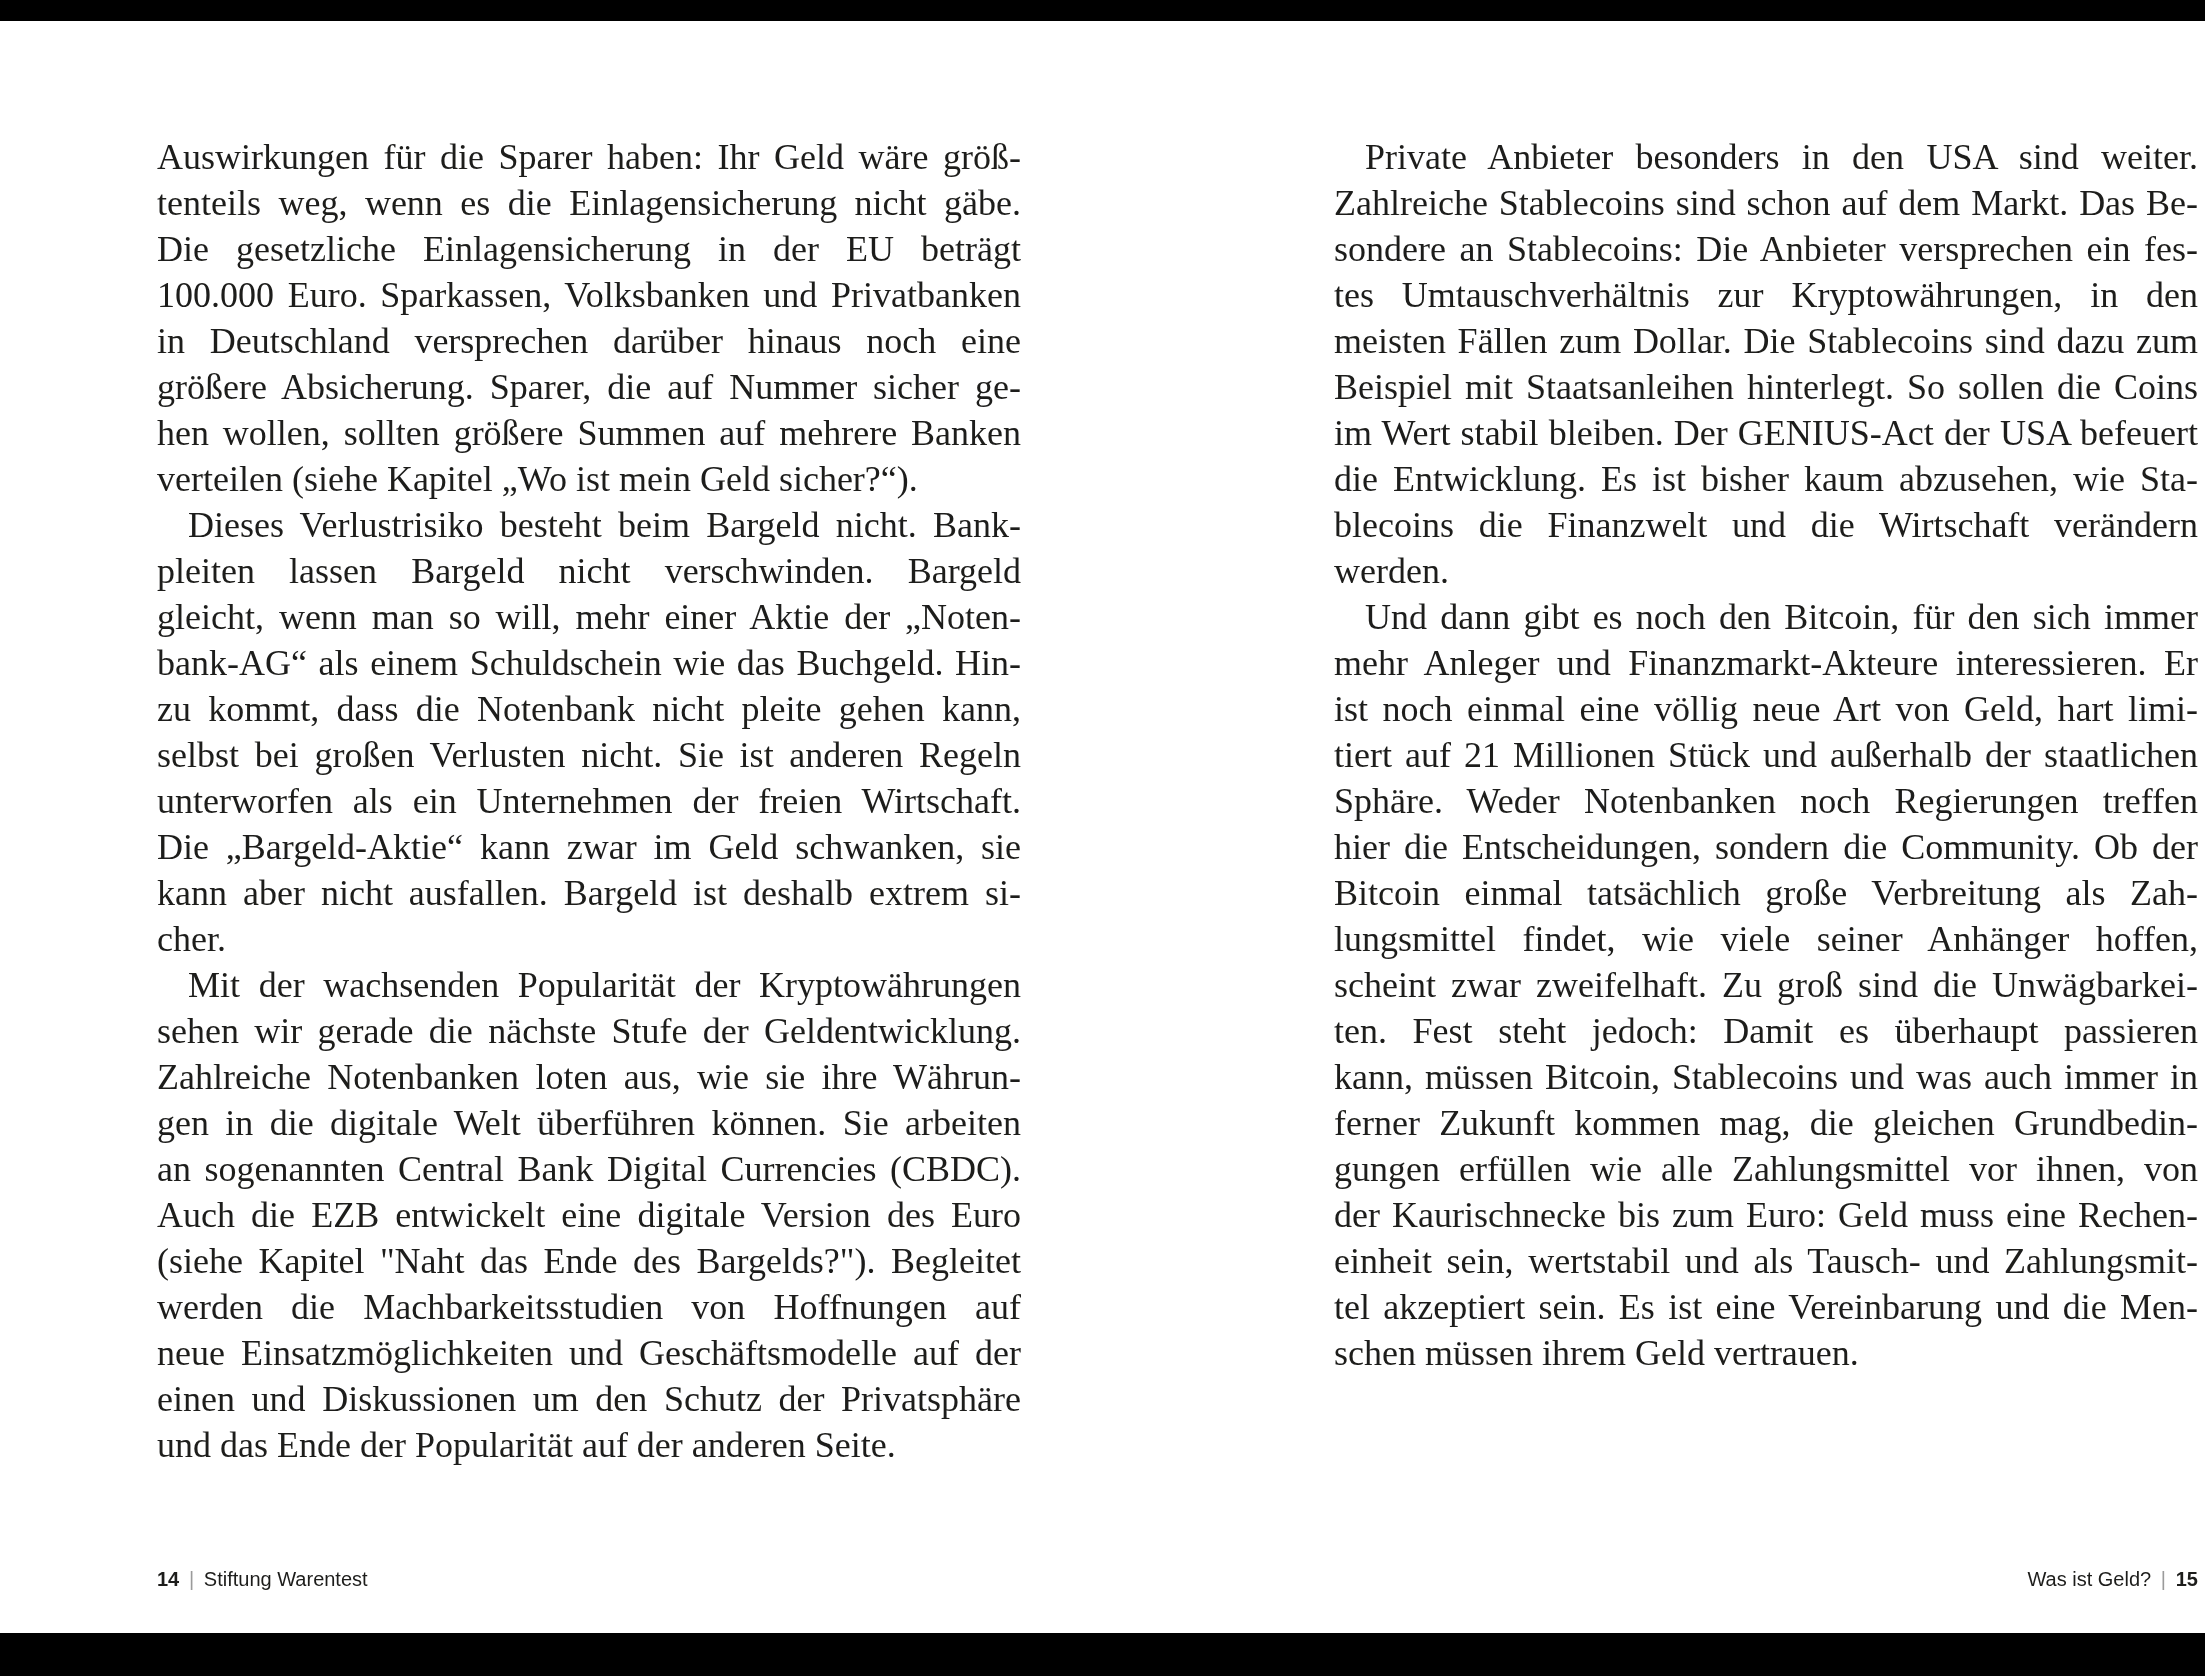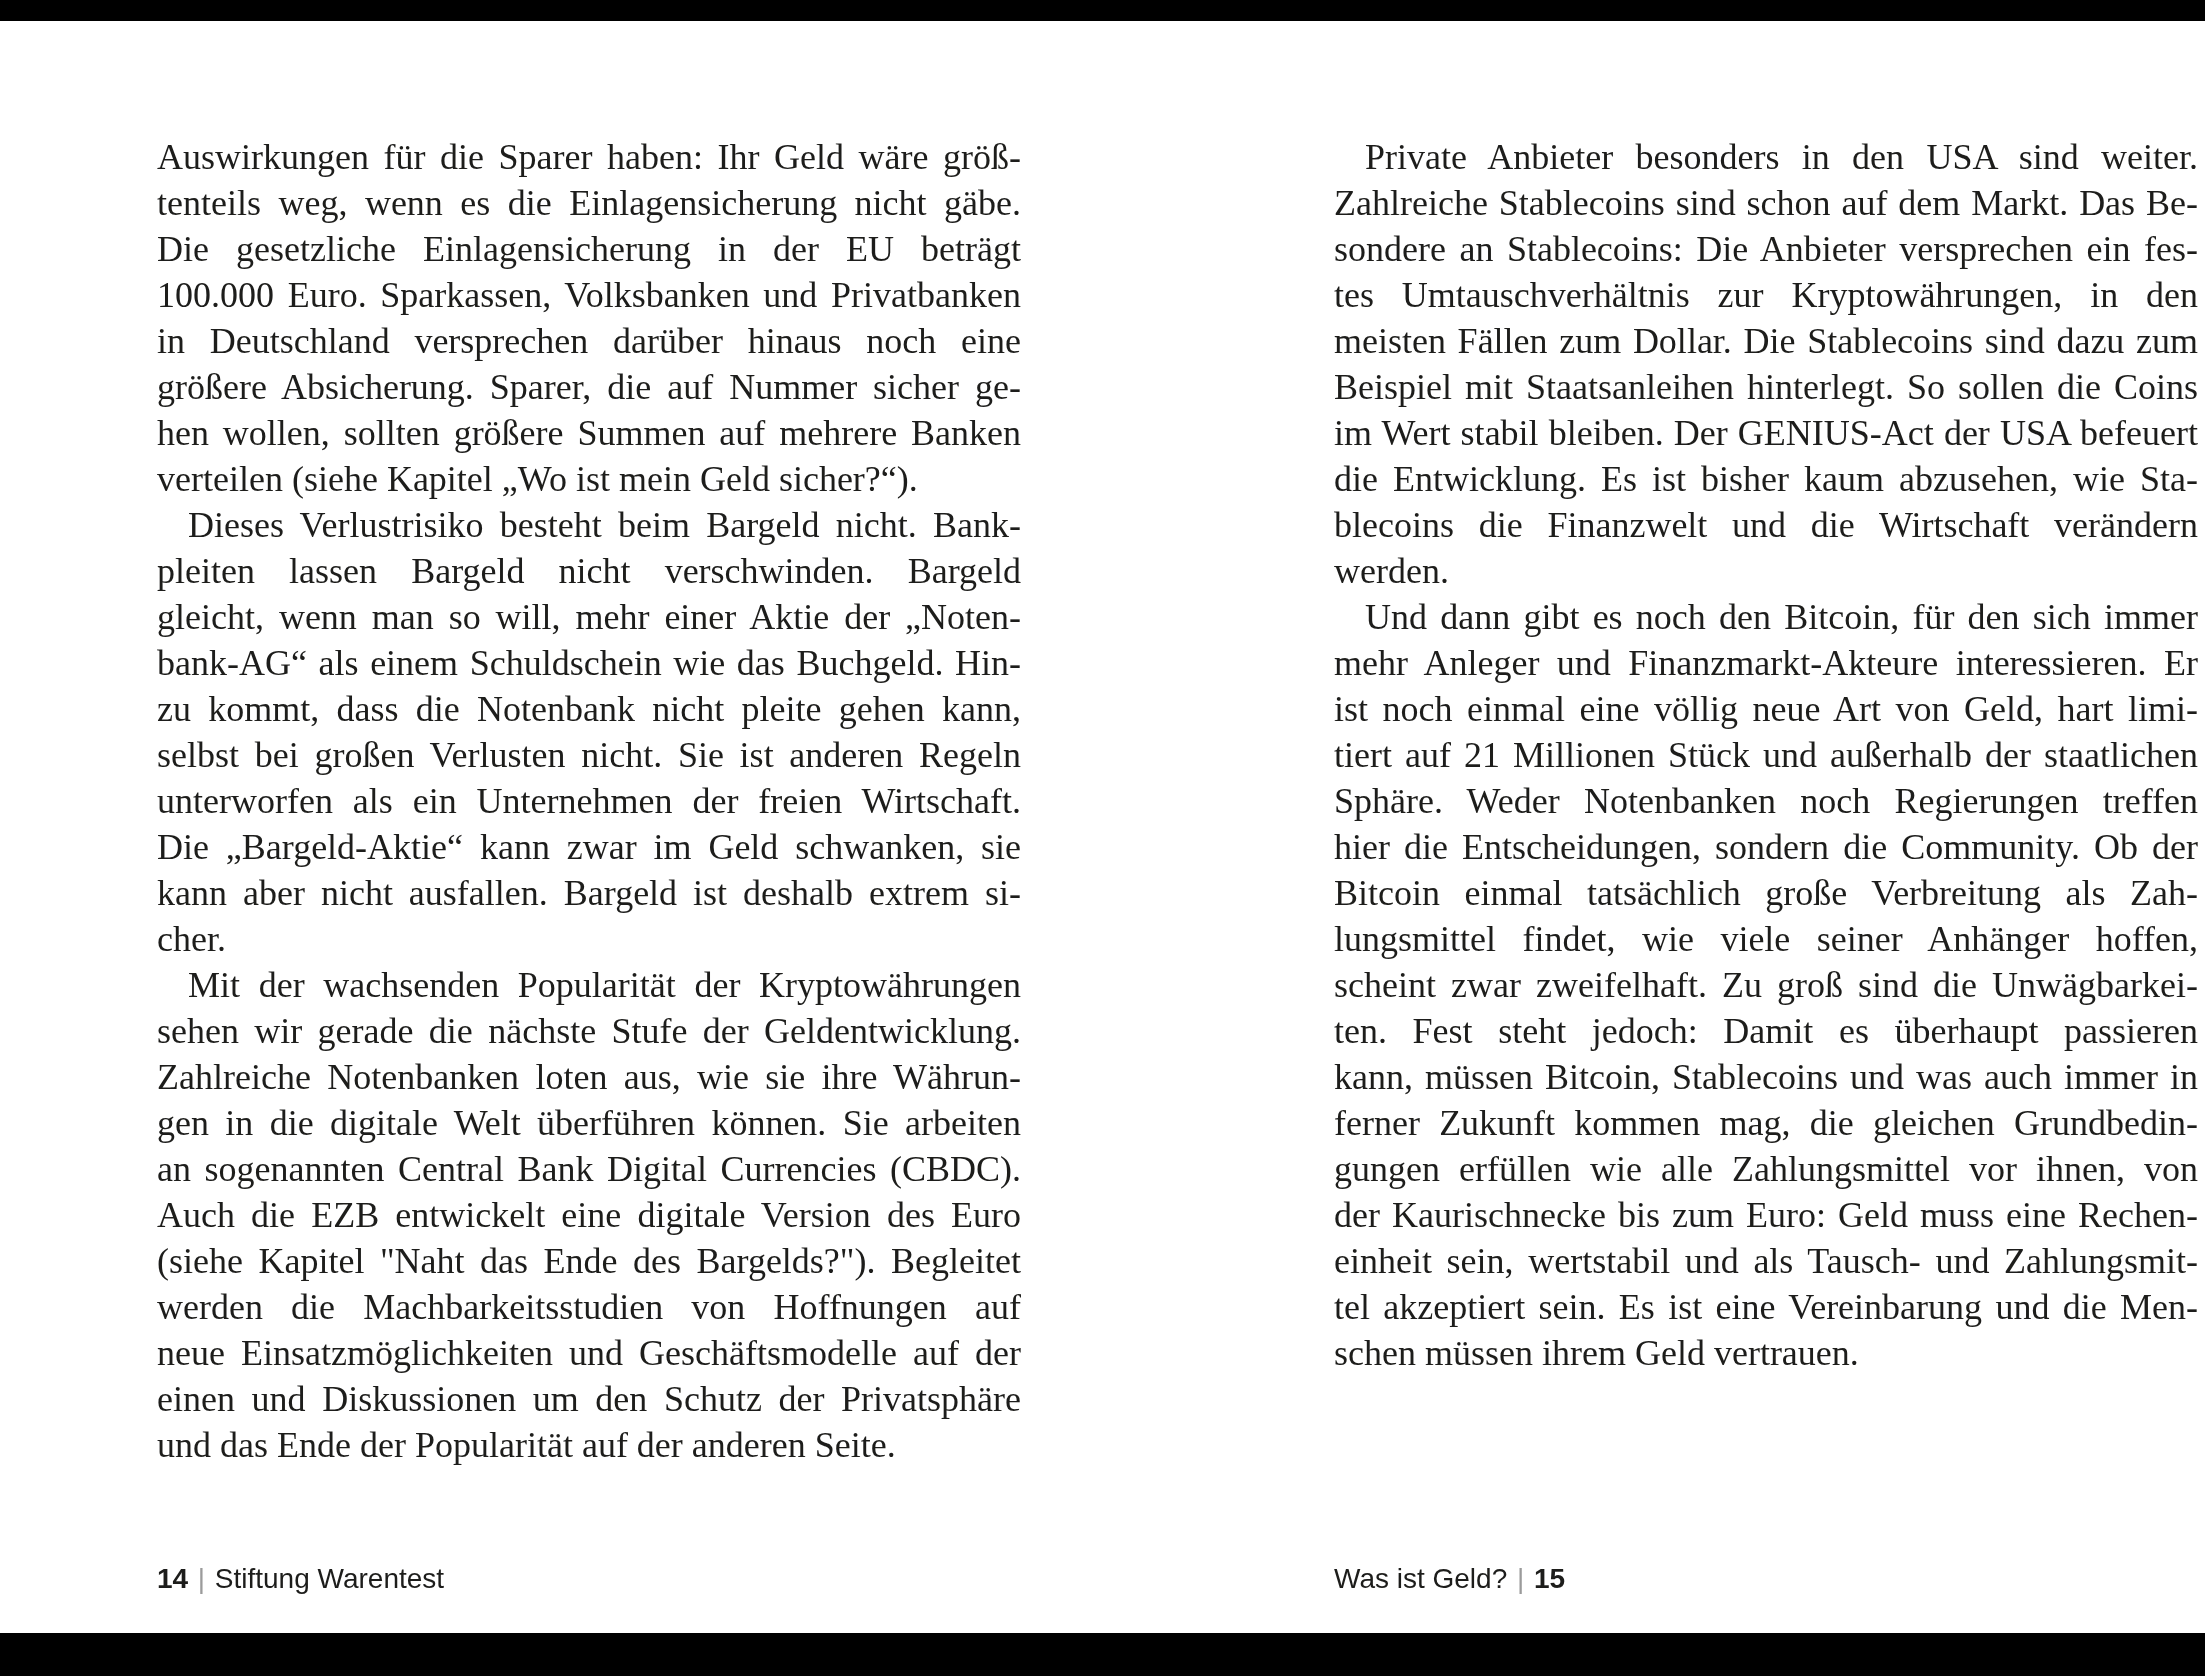--- a/index.html
+++ b/index.html
@@ -42,26 +42,26 @@
   .line.last {
     text-align: center;
     text-align-last: left;
   }
   .line.indent { text-indent: 31px; }
 
   .footer {
     position: absolute;
     top: 1564px;
     font-family: "Liberation Sans", sans-serif;
-    font-size: 28px;
+    font-size: 20px;
     line-height: 30px;
     color: #1d1d1b;
   }
   #footer-left  { left: 157px; }
-  #footer-right { left: 1334px; width: 864px; text-align: left; }
+  #footer-right { left: 1334px; width: 864px; text-align: right; }
 
   .footer .pagenum { font-weight: 700; }
   .footer .runhead { font-weight: 400; }
   .footer .sep {
     color: #9b9b9b;
     font-weight: 400;
     padding: 0 9.7px;
   }
 </style>
 </head>

